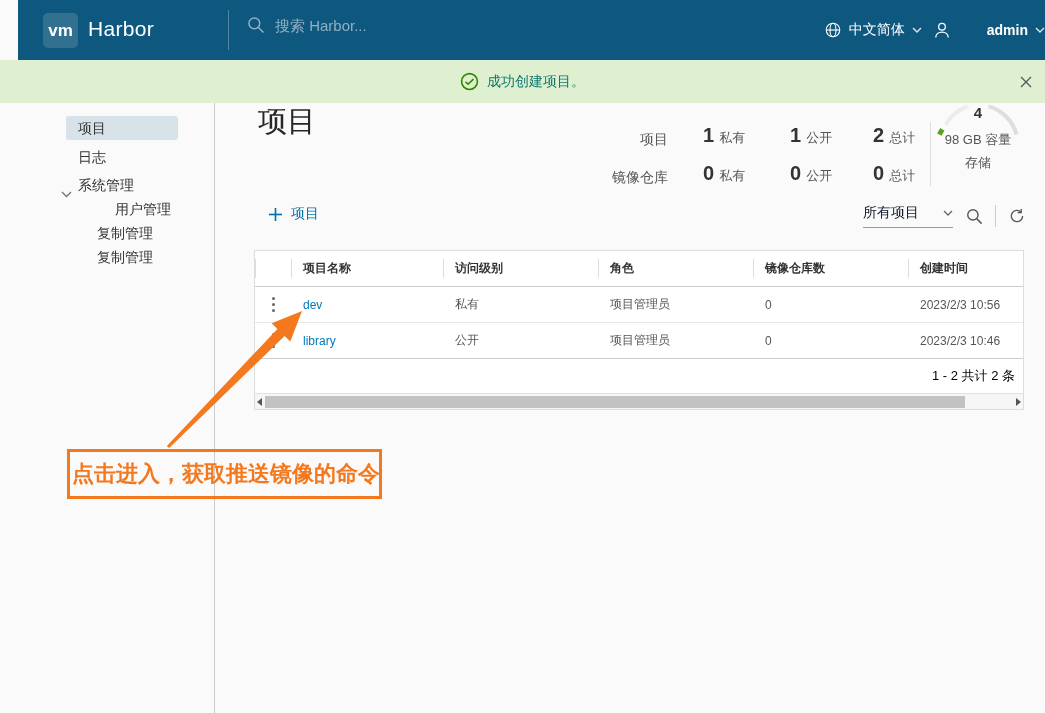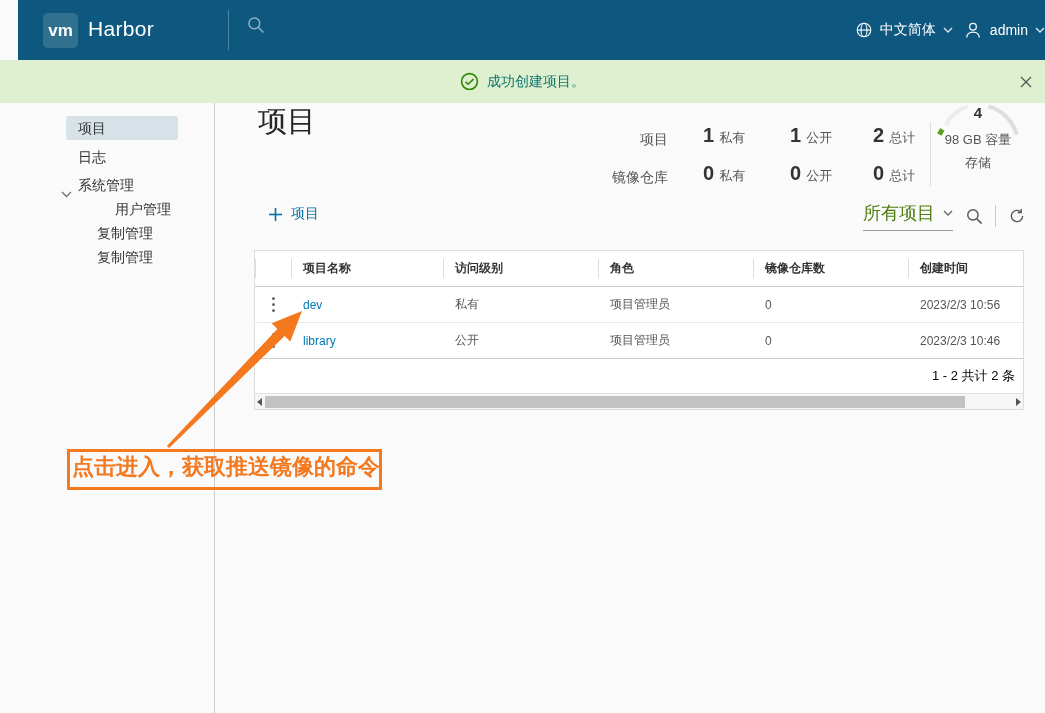--- a/index.html
+++ b/index.html
@@ -11,21 +11,21 @@
   .logo-box { position:absolute; left:25px; top:13px; width:35px; height:35px; background:#31708f; border-radius:5px;
               display:flex; align-items:center; justify-content:center; font-weight:bold; font-size:17px; }
   .brand { position:absolute; left:70px; top:17px; font-size:21px; font-weight:400; letter-spacing:.3px; }
   .nav-divider { position:absolute; left:210px; top:10px; width:1px; height:40px; background:rgba(255,255,255,.28); }
   .nav-search { position:absolute; left:228px; top:15px; display:flex; align-items:center; gap:9px; color:#8fb0c2; }
   .nav-search input { background:transparent; border:none; outline:none; color:#e8f1f6; font-size:15px; width:300px;
                       font-family:"Liberation Sans","DejaVu Sans",sans-serif; }
   .nav-search input::placeholder { color:#8fb0c2; opacity:1; }
   .nav-right { position:absolute; right:18px; top:0; height:60px; display:flex; align-items:center; gap:10px; }
   .nav-menu { display:flex; align-items:center; gap:7px; font-size:14px; cursor:pointer; }
-  .nav-menu .uname { font-weight:normal; }
+  .nav-menu .uname { font-weight:bold;margin-left:28px; }
   .caret { opacity:.85; }
 
   
   .banner { position:absolute; top:60px; left:0; width:1045px; height:43px; background:#dff0d0; }
   .banner-center { position:absolute; left:0; right:0; top:0; height:43px; display:flex; align-items:center; justify-content:center; gap:8px; }
   .banner-text { font-size:14px; color:#0f766e; }
   .banner-close { position:absolute; right:9px; top:12px; width:20px; height:20px; display:flex; align-items:center; justify-content:center; cursor:pointer; color:#555; }
 
   
   .sidebar { position:absolute; top:103px; left:0; width:215px; height:610px; border-right:1px solid #ccc; background:#fafafa; }
@@ -50,21 +50,21 @@
   .gauge svg { position:absolute; left:0; top:0; }
   .gauge-num { position:absolute; left:0; top:1px; width:90px; text-align:center; font-size:15px; font-weight:bold; color:#333; }
   .gauge-cap { position:absolute; left:0; top:28px; width:90px; text-align:center; font-size:13px; color:#565656; white-space:nowrap; }
   .gauge-lab { position:absolute; left:0; top:51px; width:90px; text-align:center; font-size:13px; color:#565656; }
 
   .btn-new { position:absolute; left:268px; top:205px; display:flex; align-items:center; gap:8px; color:#0072a3;
              font-size:14px; cursor:pointer; background:none; border:none; font-family:inherit; }
   .toolbar-right { position:absolute; left:863px; top:202px; height:28px; display:flex; align-items:center; color:#565656; }
   .filter-select { display:flex; align-items:center; justify-content:space-between; width:90px; padding-bottom:5px;
                    border-bottom:1px solid #9a9a9a; cursor:pointer; }
-  .filter-select .fs-label { font-size:18px; color:#4d7c0f; }
+  .filter-select .fs-label { font-size:14px; color:#0f172a; }
   .tool-icon { margin-left:12px; cursor:pointer; color:#565656; display:flex; }
   .tool-divider { width:1px; height:22px; background:#ccc; margin-left:11px; }
 
   
   .card { position:absolute; left:254px; top:250px; width:770px; background:#fff; border:1px solid #ddd; border-bottom:none; }
   .grid-row { display:grid; grid-template-columns:36px 152px 155px 155px 155px 116px; }
   .thead { height:36px; border-bottom:1px solid #ccc; }
   .th { display:flex; align-items:center; padding-left:12px; font-size:12px; font-weight:bold; color:#333; position:relative; }
   .th::before { content:''; position:absolute; left:0; top:8px; bottom:8px; width:1px; background:#ddd; }
   .trow { height:36px; }
@@ -78,40 +78,41 @@
   .tfoot { height:34px; display:flex; align-items:center; justify-content:flex-end; padding-right:8px;
            font-size:13px; color:#000000; }
   .hscroll { height:17px; background:#f6f6f6; border-top:1px solid #e2e2e2; border-bottom:1px solid #ddd; position:relative; }
   .hs-thumb { position:absolute; left:10px; top:2px; height:12px; width:700px; background:#c2c2c2; cursor:pointer; }
   .hs-arrow { position:absolute; top:4px; width:0; height:0; cursor:pointer; }
   .hs-left  { left:2px;  border-top:4px solid transparent; border-bottom:4px solid transparent; border-right:5px solid #555; }
   .hs-right { right:2px; border-top:4px solid transparent; border-bottom:4px solid transparent; border-left:5px solid #555; }
 
   
   .annot-arrow { position:absolute; left:100px; top:300px; pointer-events:none; z-index:5; }
-  .annot-box { position:absolute; left:67px; top:449px; width:315px; height:41px; border:3px solid #f3781e;
-               display:flex; z-index:4; }
+  .annot-box { position:absolute; left:67px; top:449px; width:315px; height:50px; border:3px solid #f3781e;
+               display:flex; align-items:center; z-index:4; }
   .annot-text { font-size:22px; font-weight:bold; color:#f3781e; white-space:nowrap; padding-left:2px; }
 </style>
 </head>
 <body>
 
 <header class="navbar">
   <div class="logo-box">
     <span>vm</span>
   </div>
   <div class="brand">Harbor</div>
   <div class="nav-divider"></div>
   <div class="nav-search">
     <span style="display:flex;">
       <svg width="20" height="20" viewBox="0 0 24 24">
           <circle cx="10" cy="10" r="6.5" fill="none" stroke="currentColor" stroke-width="1.8"></circle>
           <line x1="15" y1="15" x2="21" y2="21" stroke="currentColor" stroke-width="1.8"></line>
         </svg>
     </span>
+    <input type="text" value="" placeholder="搜索 Harbor..." style="">
   </div>
   <div class="nav-right">
     <div class="nav-menu">
       <span style="display:flex;">
         <svg width="18" height="18" viewBox="0 0 24 24" fill="none" stroke="#fff" stroke-width="1.5">
             <circle cx="12" cy="12" r="9"></circle>
             <ellipse cx="12" cy="12" rx="4" ry="9"></ellipse>
             <line x1="3" y1="12" x2="21" y2="12"></line>
           </svg>
       </span>

